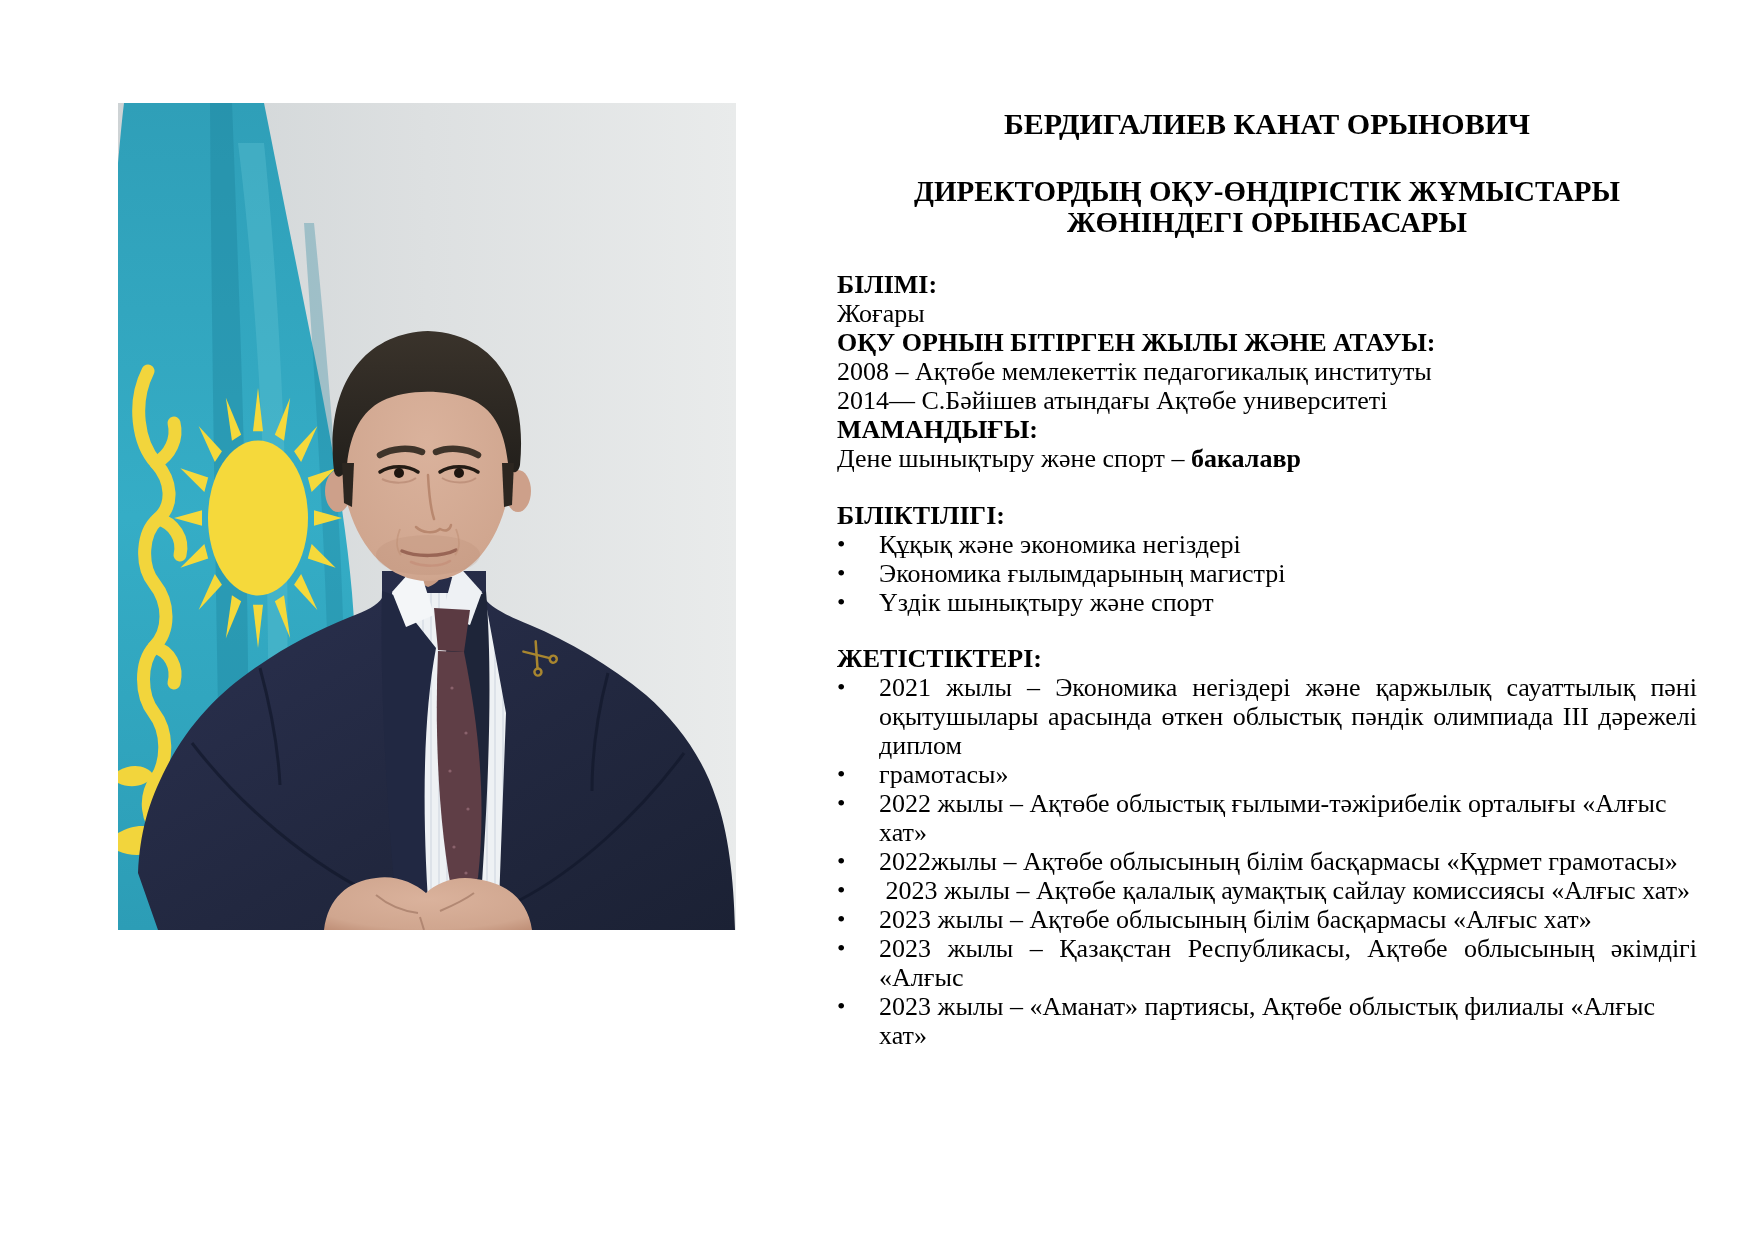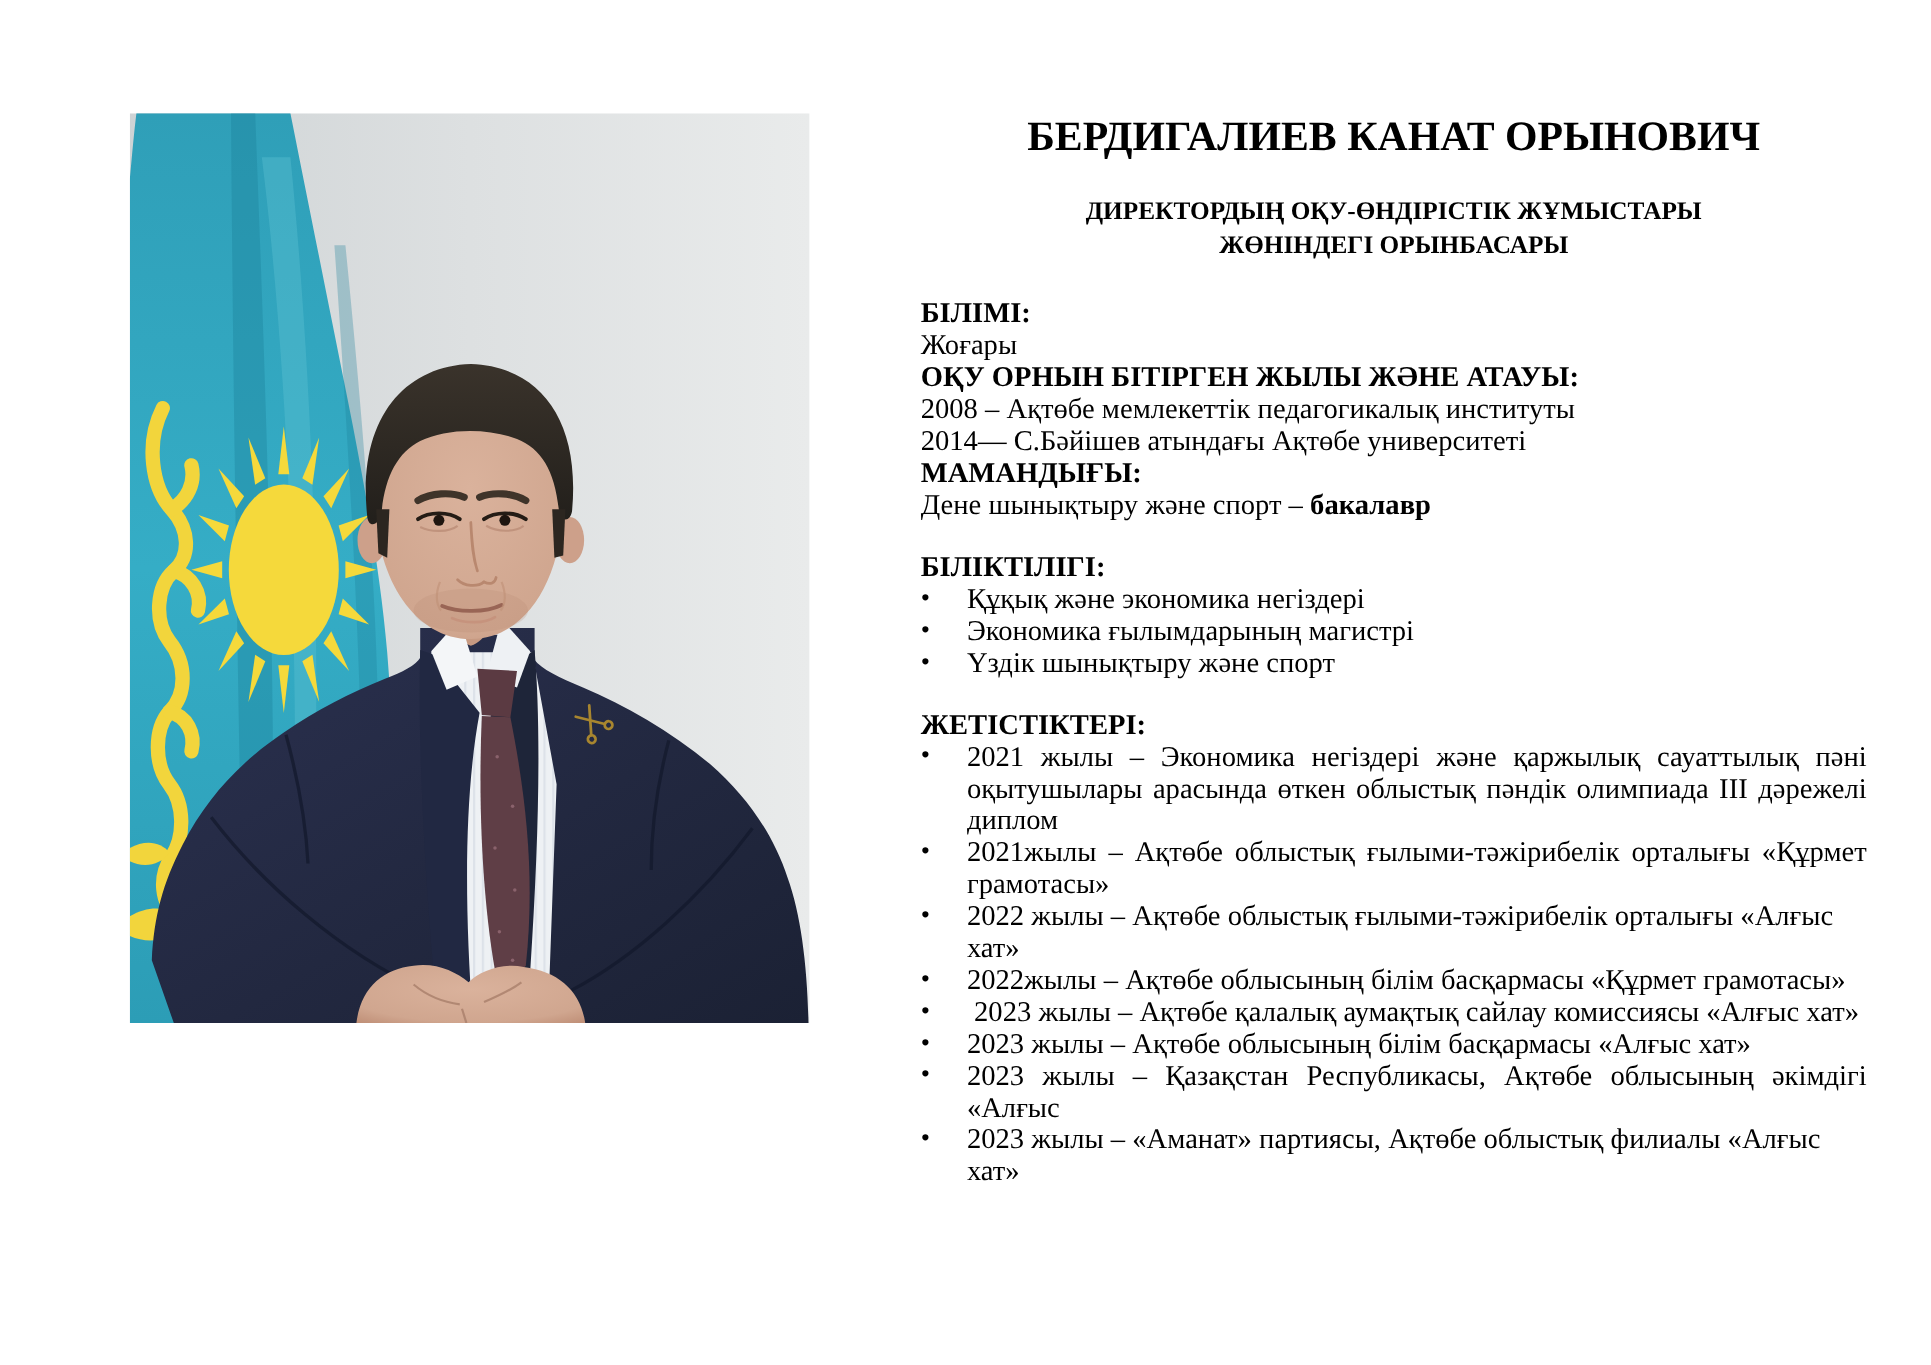--- a/index.html
+++ b/index.html
@@ -1,22 +1,22 @@
 <!DOCTYPE html>
 <html><head>
 <meta charset="utf-8">
 <style>
   html,body{margin:0;padding:0;}
   .page{position:relative;width:1755px;height:1241px;background:#ffffff;overflow:hidden;
         font-family:"Liberation Serif","DejaVu Serif",serif;color:#000;}
   .photo{position:absolute;left:118px;top:103px;width:618px;height:827px;}
   .photo svg{display:block;}
   .content{position:absolute;left:837px;top:106px;width:860px;}
-  .doc-title{font-size:38px;font-weight:bold;text-align:center;line-height:36px;}
-  .doc-subtitle{font-size:23px;font-weight:bold;text-align:center;line-height:31px;margin-top:34px;}
+  .doc-title{font-size:30px;font-weight:bold;text-align:center;line-height:36px;}
+  .doc-subtitle{font-size:29px;font-weight:bold;text-align:center;line-height:31px;margin-top:34px;}
   .block{font-size:26px;line-height:29px;}
   .blk-edu{margin-top:32px;}
   .blk-spec{}
   .blk-qual{margin-top:28px;}
   .blk-ach{margin-top:27px;}
   .h{font-weight:bold;}
   .line{white-space:pre-wrap;}
   .li{display:flex;align-items:flex-start;}
   .dot{width:42px;flex:0 0 42px;font-size:24px;}
   .li-text{flex:1;min-width:0;}
@@ -245,21 +245,20 @@
             <span class="dot">•</span>
             <div class="li-text">
               <div class="ln stretch">2021 жылы – Экономика негіздері және қаржылық сауаттылық пәні</div>
               <div class="ln stretch">оқытушылары арасында өткен облыстық пәндік олимпиада III дәрежелі</div>
               <div class="ln">диплом</div>
             </div>
           </div>
           <div class="li">
             <span class="dot">•</span>
             <div class="li-text">
-              <div class="ln stretch">2021жылы – Ақтөбе облыстық ғылыми-тәжірибелік орталығы «Құрмет</div>
               <div class="ln">грамотасы»</div>
             </div>
           </div>
           <div class="li">
             <span class="dot">•</span>
             <div class="li-text">
               <div class="ln">2022 жылы – Ақтөбе облыстық ғылыми-тәжірибелік орталығы «Алғыс хат»</div>
             </div>
           </div>
           <div class="li">

